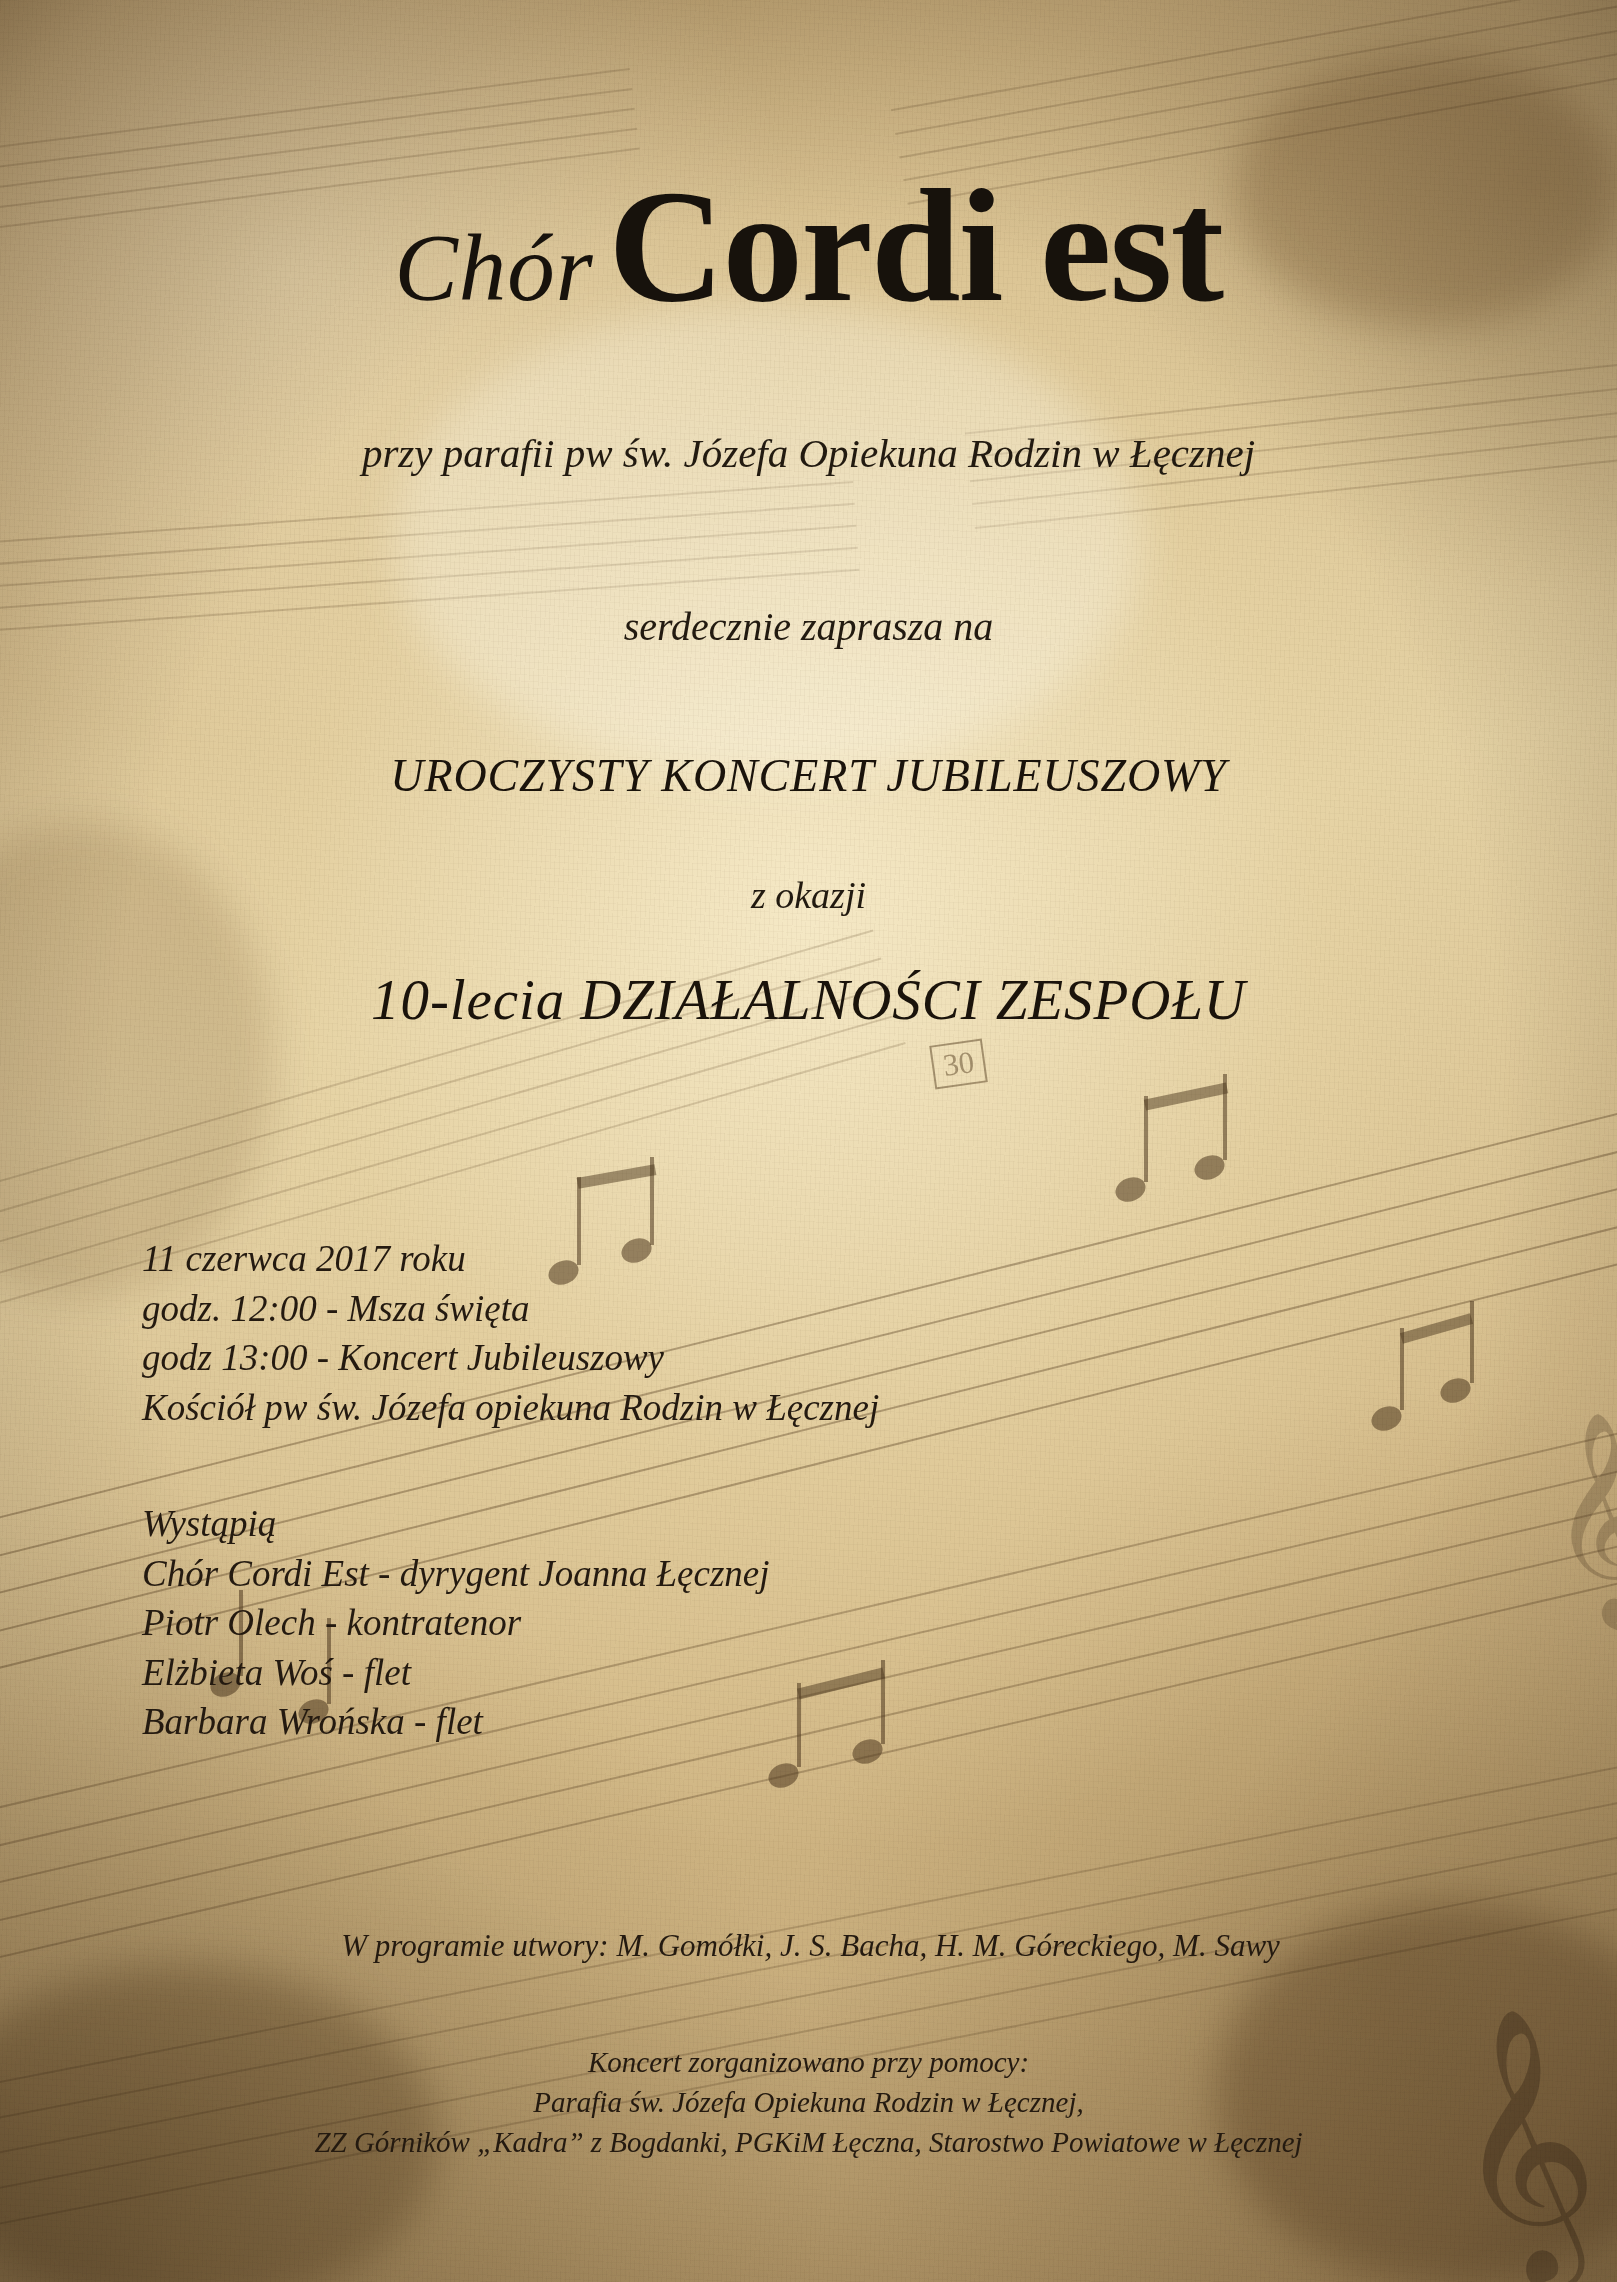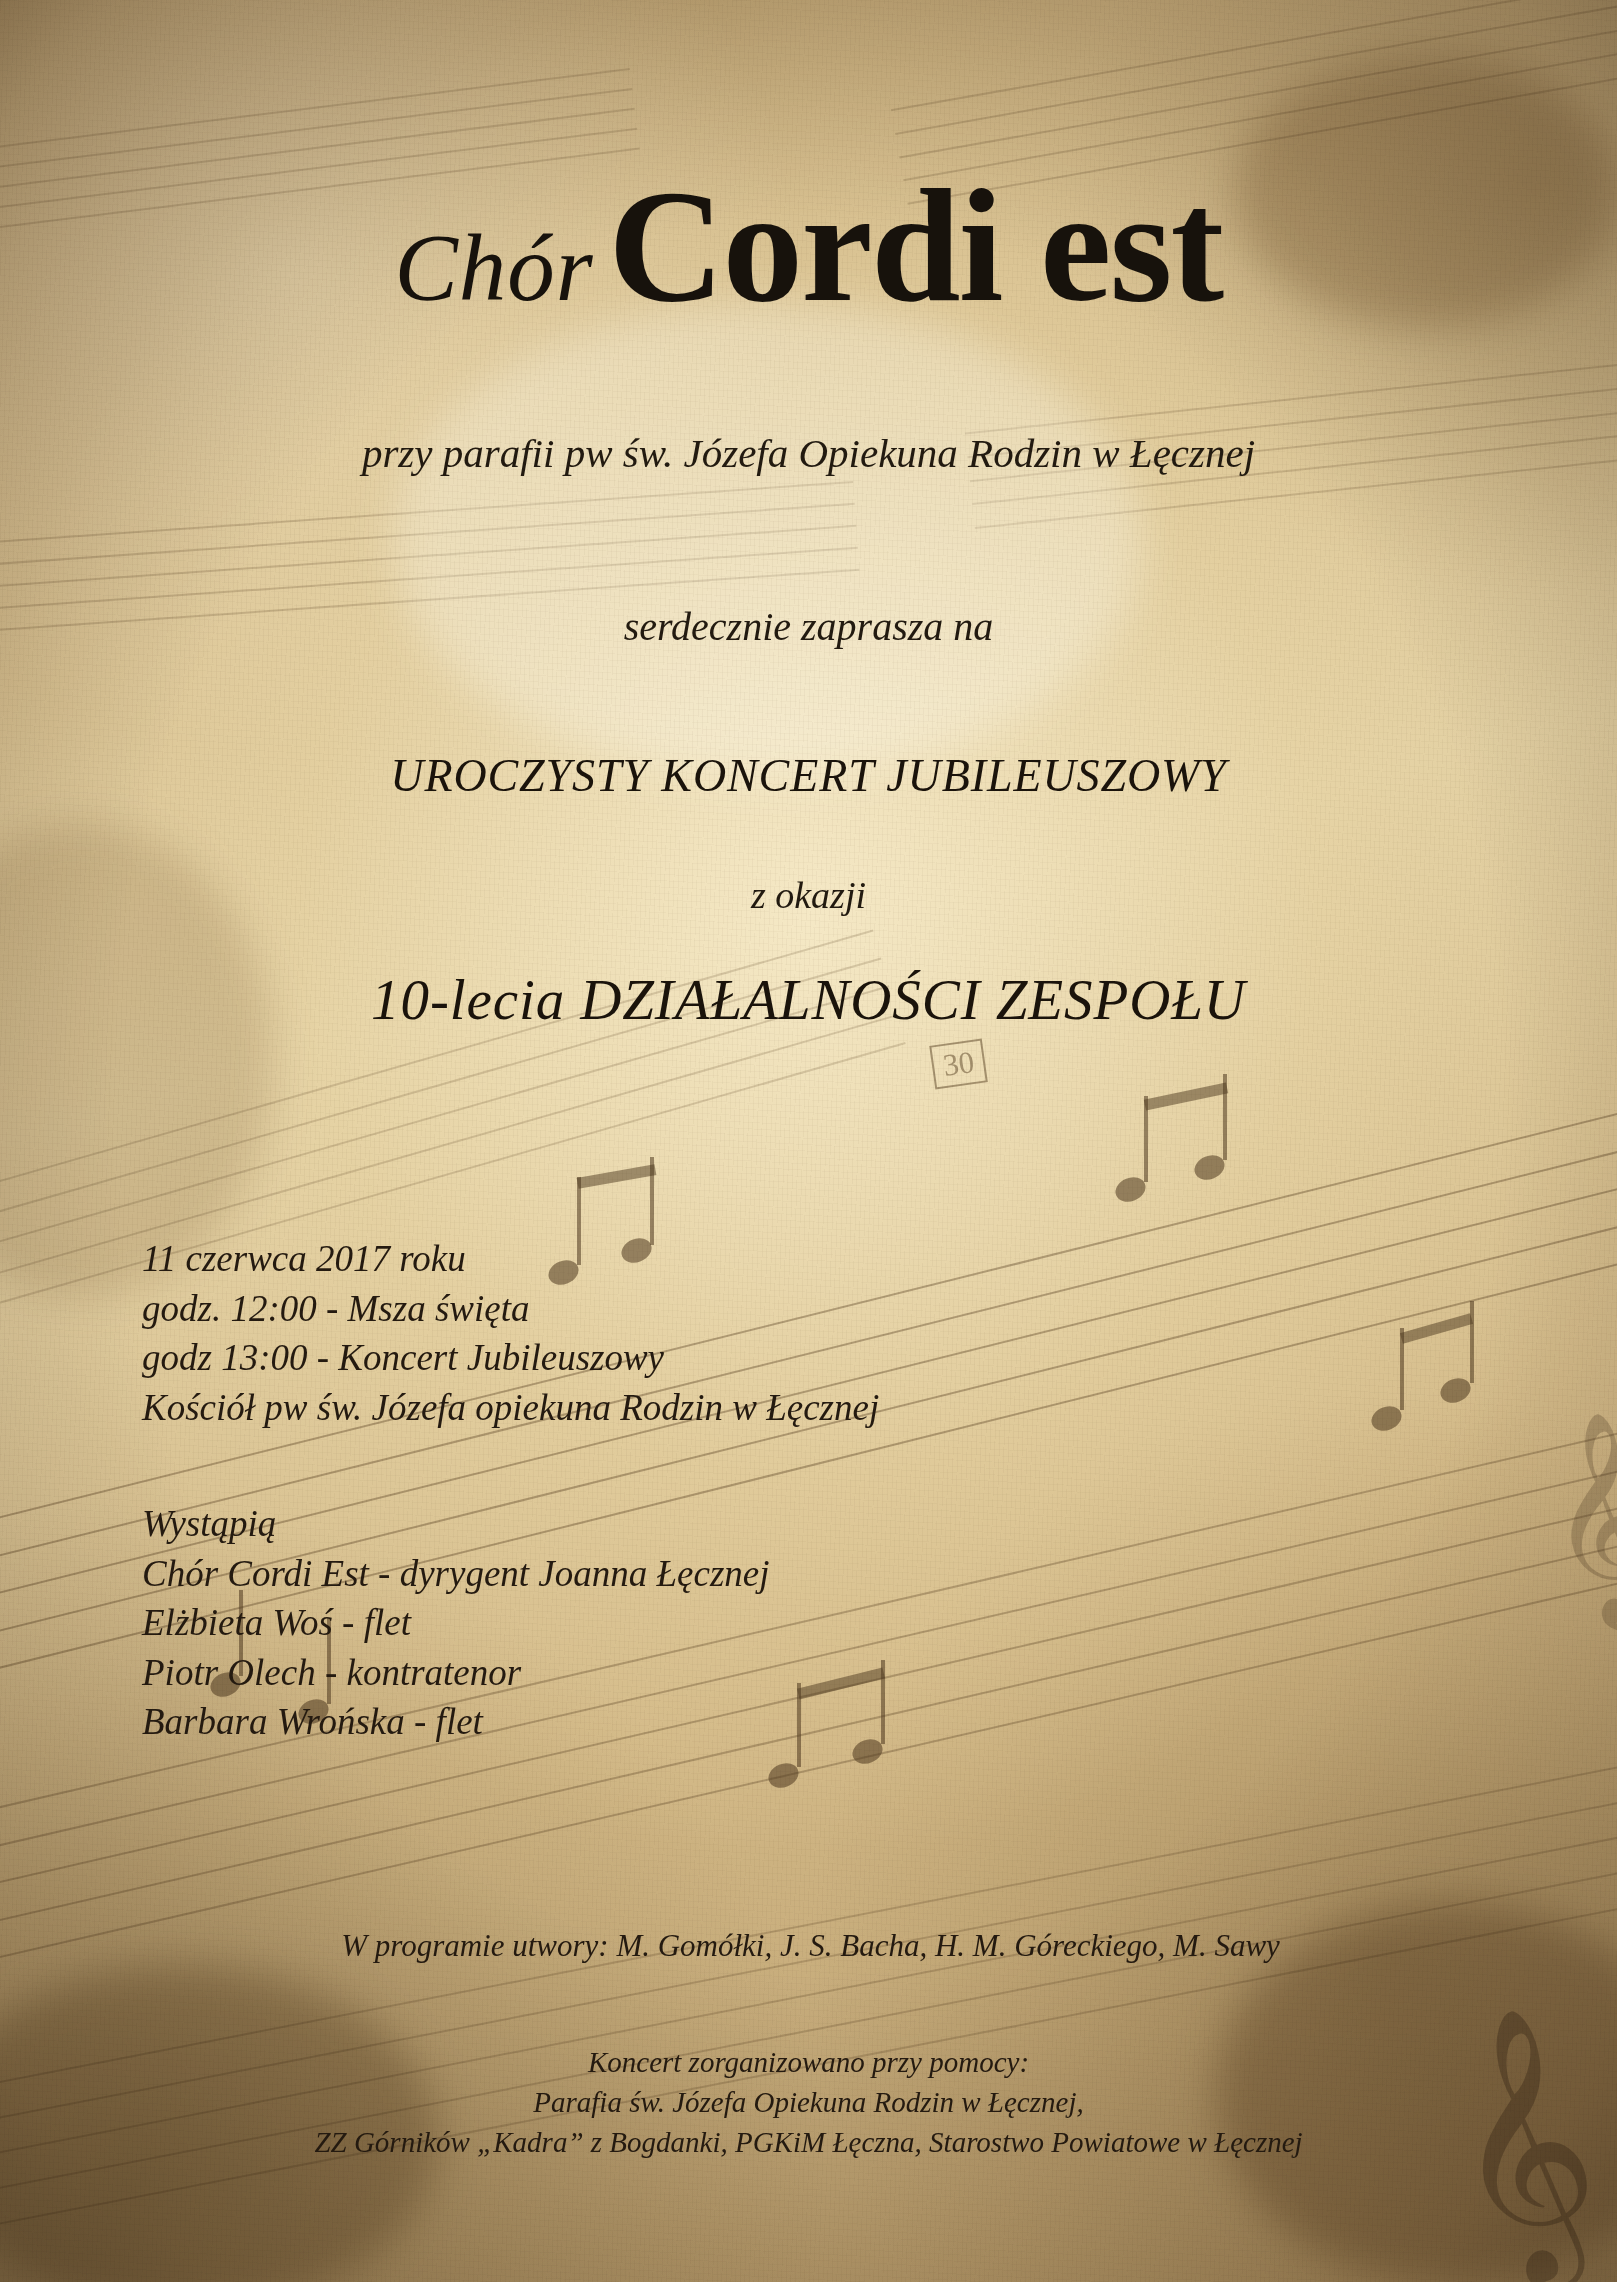--- a/index.html
+++ b/index.html
@@ -394,22 +394,22 @@
     <div class="details">
       <div>11 czerwca 2017 roku</div>
       <div>godz. 12:00 - Msza święta</div>
       <div>godz 13:00 - Koncert Jubileuszowy</div>
       <div>Kościół pw św. Józefa opiekuna Rodzin w Łęcznej</div>
     </div>
 
     <div class="performers">
       <div>Wystąpią</div>
       <div>Chór Cordi Est - dyrygent Joanna Łęcznej</div>
+      <div>Piotr Olech - kontratenor</div>
       <div>Elżbieta Woś - flet</div>
-      <div>Piotr Olech - kontratenor</div>
       <div>Barbara Wrońska - flet</div>
     </div>
 
     <div class="programme">W programie utwory: M. Gomółki, J. S. Bacha, H. M. Góreckiego, M. Sawy</div>
 
     <div class="sponsors">
       <div>Koncert zorganizowano przy pomocy:</div>
       <div>Parafia św. Józefa Opiekuna Rodzin w Łęcznej,</div>
       <div>ZZ Górników „Kadra” z Bogdanki, PGKiM  Łęczna, Starostwo Powiatowe w Łęcznej</div>
     </div>

